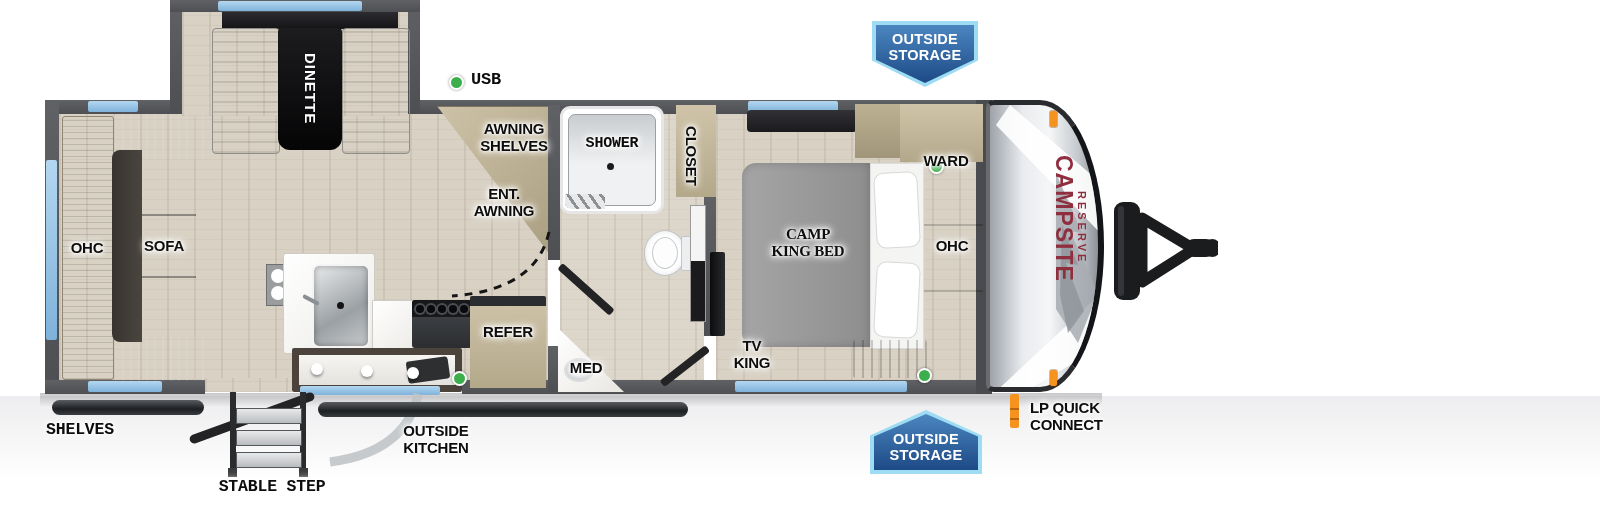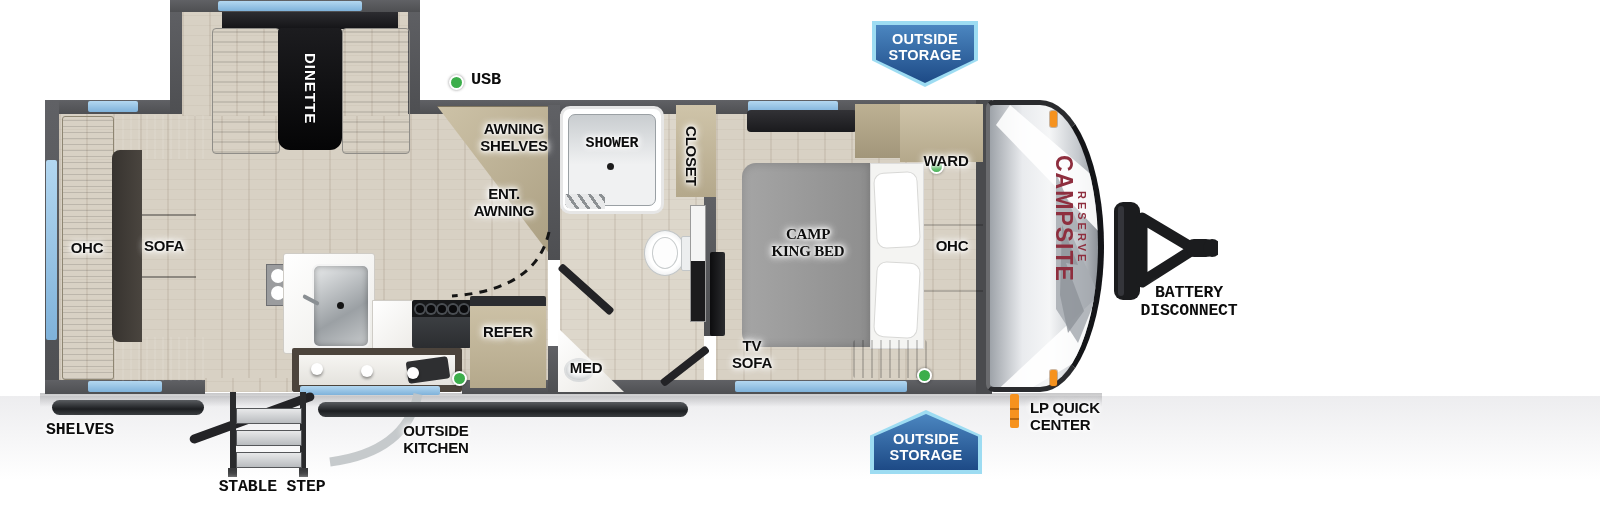--- a/index.html
+++ b/index.html
@@ -244,23 +244,21 @@
   <div class="lbl vert" style="left:682px;top:120px;height:72px;">CLOSET</div>
   <div class="lbl" style="left:556px;top:360px;width:60px;">MED</div>
   <div class="lbl" style="left:478px;top:324px;width:60px;">REFER</div>
   <div class="lbl" style="left:134px;top:238px;width:60px;">SOFA</div>
   <div class="lbl" style="left:62px;top:240px;width:50px;">OHC</div>
   <div class="lbl" style="left:758px;top:226px;width:100px;font-family:Liberation Serif, serif;">CAMP
 KING BED</div>
   <div class="lbl" style="left:916px;top:121px;width:60px;margin-top:32px;">WARD</div>
   <div class="lbl" style="left:926px;top:238px;width:52px;">OHC</div>
   <div class="lbl" style="left:712px;top:338px;width:80px;">TV
-SOFA</div>
+KING</div>
   <div class="lbl big" style="left:38px;top:421px;width:84px;">SHELVES</div>
   <div class="lbl" style="left:394px;top:423px;width:84px;">OUTSIDE
 KITCHEN</div>
   <div class="lbl big" style="left:212px;top:478px;width:120px;">STABLE STEP</div>
-  <div class="lbl big" style="left:1120px;top:284px;width:138px;">BATTERY
-DISCONNECT</div>
   <div class="lbl" style="left:1030px;top:400px;width:80px;text-align:left;">LP QUICK
-CENTER</div>
+CONNECT</div>
 
 </div>
 
 </body></html>

